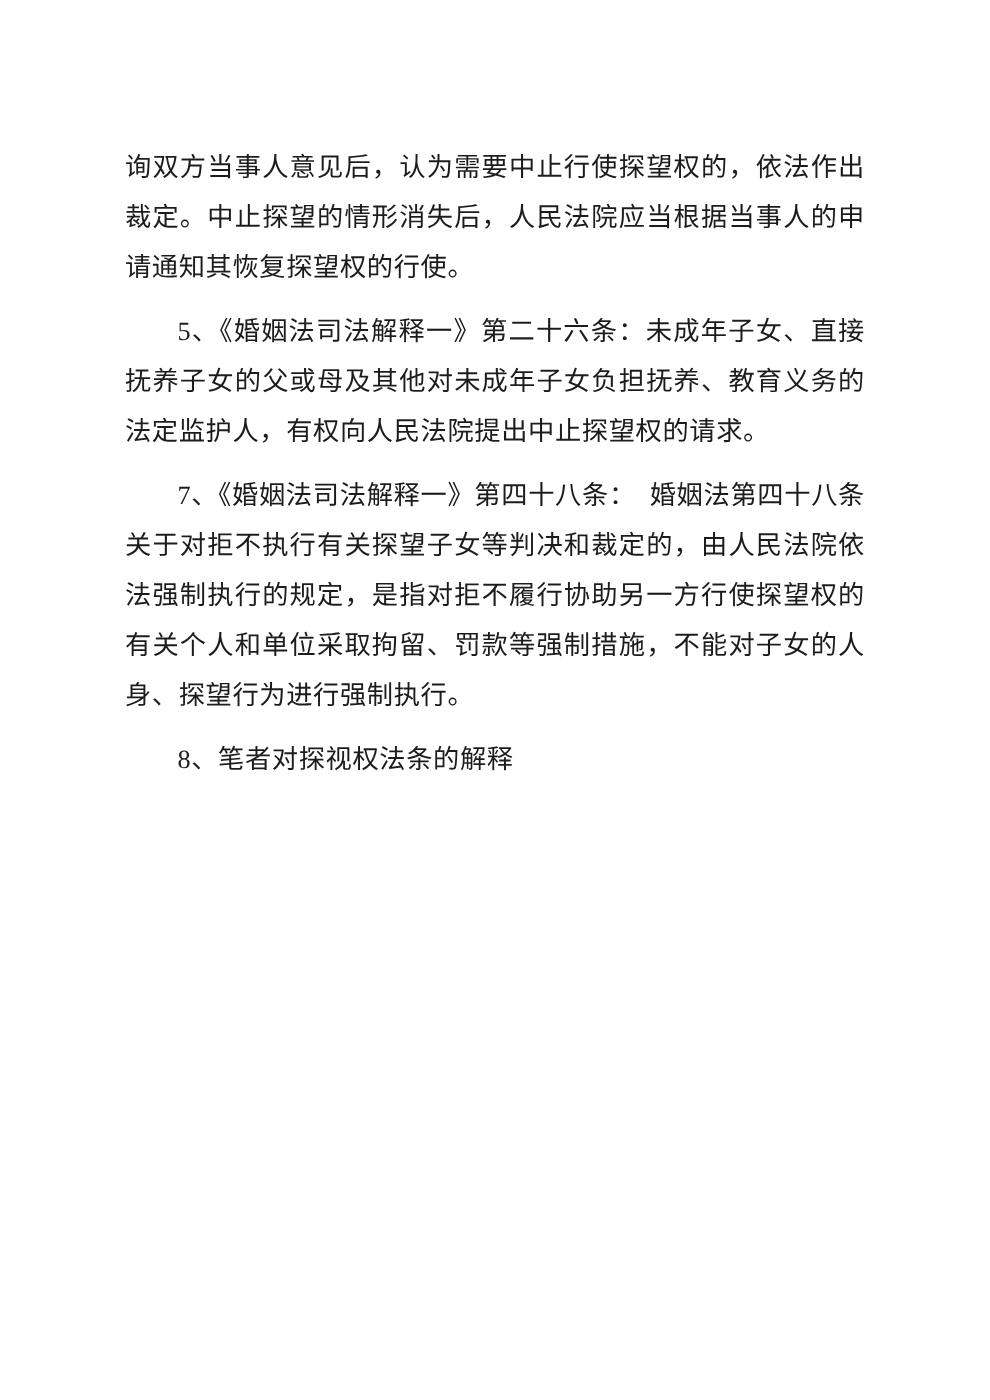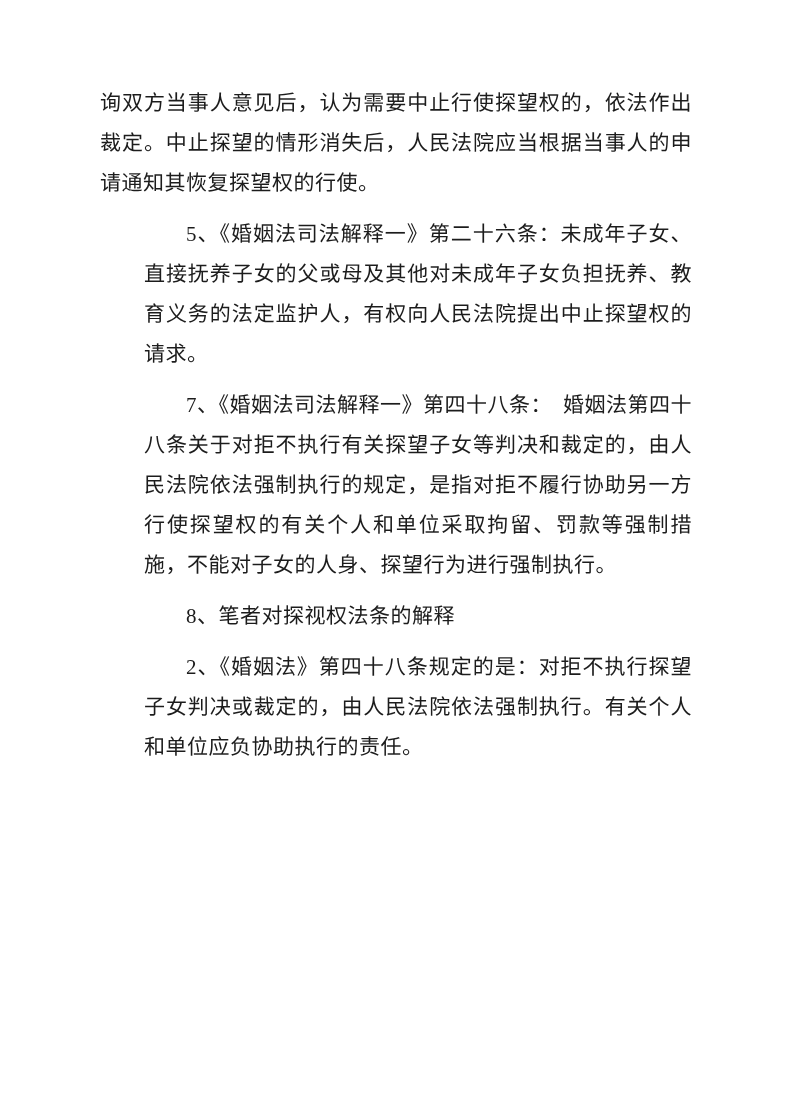--- a/index.html
+++ b/index.html
@@ -15,43 +15,41 @@
   }
   .page {
     position: relative;
     width: 792px;
     height: 1120px;
     background: #ffffff;
     box-sizing: border-box;
   }
   .content {
     position: absolute;
-    top: 83px;
+    top: 114px;
     left: 100px;
     width: 592px;
   }
   .para {
     margin: 0 0 11px 0;
     font-size: 21px;
     line-height: 40px;
     color: #1c1c1c;
     text-align: justify;
     text-justify: inter-ideograph;
     letter-spacing: 0.5px;
     word-break: break-all;
   }
   .para.indent {
     text-indent: 2em;
-    margin-left: 44px;
   }
 </style>
 </head>
 <body>
 
 <div class="page">
   <div class="content">
     <p class="para">询双方当事人意见后，认为需要中止行使探望权的，依法作出裁定。中止探望的情形消失后，人民法院应当根据当事人的申请通知其恢复探望权的行使。</p>
     <p class="para indent">5、《婚姻法司法解释一》第二十六条：未成年子女、直接抚养子女的父或母及其他对未成年子女负担抚养、教育义务的法定监护人，有权向人民法院提出中止探望权的请求。</p>
     <p class="para indent">7、《婚姻法司法解释一》第四十八条：　婚姻法第四十八条关于对拒不执行有关探望子女等判决和裁定的，由人民法院依法强制执行的规定，是指对拒不履行协助另一方行使探望权的有关个人和单位采取拘留、罚款等强制措施，不能对子女的人身、探望行为进行强制执行。</p>
     <p class="para indent">8、笔者对探视权法条的解释</p>
-    <p class="para indent">2、《婚姻法》第四十八条规定的是：对拒不执行探望子女判决或裁定的，由人民法院依法强制执行。有关个人和单位应负协助执行的责任。</p>
   </div>
 </div>
 
 </body></html>

